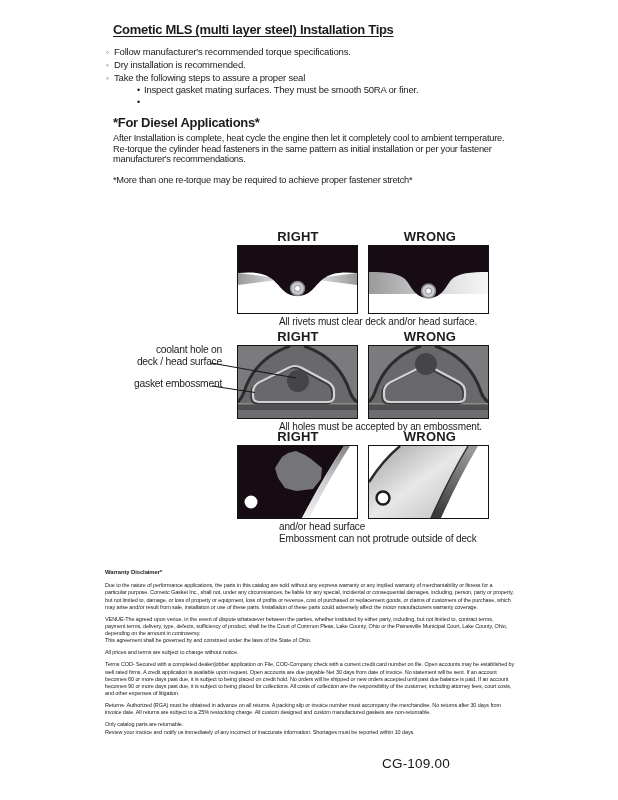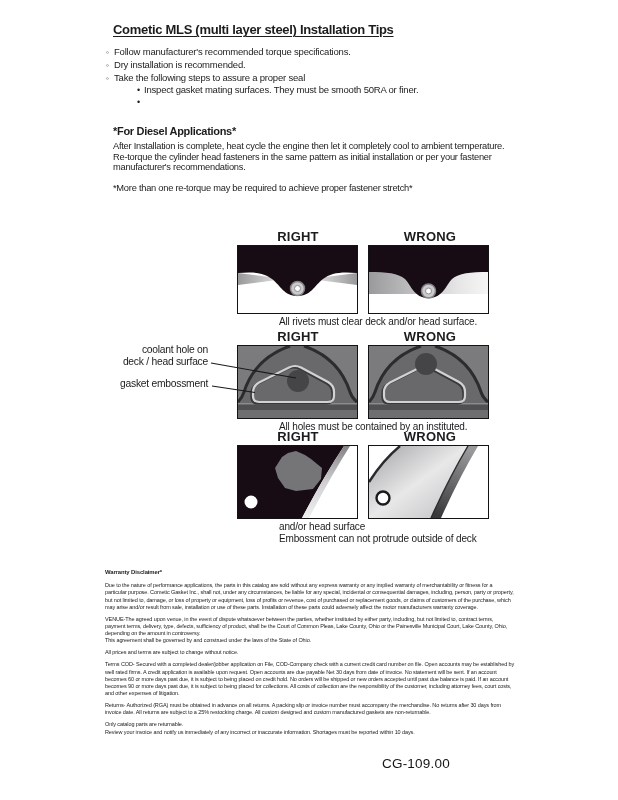--- a/index.html
+++ b/index.html
@@ -9,33 +9,33 @@
   .title{position:absolute;left:113px;top:22px;font-size:13px;font-weight:bold;letter-spacing:-0.3px;
          text-decoration:underline;text-underline-offset:2px;text-decoration-thickness:1.4px;}
   
   .tips{position:absolute;left:106px;top:46px;font-size:9.5px;letter-spacing:-0.2px;line-height:11.8px;width:440px;}
   .tip{display:flex;align-items:baseline;}
   .tip .bm{width:8px;flex:0 0 8px;font-size:8px;}
   .tip.sub{padding-left:31px;}
   .tip.sub .bm{font-size:9px;width:7px;flex:0 0 7px;}
   
   .diesel{position:absolute;left:113px;top:118px;width:404px;font-size:9.3px;letter-spacing:-0.25px;line-height:10.8px;}
-  .diesel .dh{font-size:11px;font-weight:bold;letter-spacing:-0.3px;margin:8px 0 4px 0;}
+  .diesel .dh{font-size:13px;font-weight:bold;letter-spacing:-0.3px;margin:0 0 4px 0;}
   .diesel p{margin:0 0 10px 0;}
   .diesel .note{margin-top:9px;}
   
   .pair{position:absolute;left:237px;width:254px;}
   .pair .hdr{display:flex;gap:10px;margin-bottom:1px;}
   .pair .hdr span{display:block;width:122px;text-align:center;font-size:13px;font-weight:bold;letter-spacing:0.2px;}
   .pair .boxes{display:flex;gap:10px;}
   .diag{display:block;border:1.6px solid #131316;background:#fff;}
   .pair .cap{margin-top:2px;font-size:10px;letter-spacing:-0.15px;line-height:11.5px;margin-left:42px;}
   .p1{top:229px;} .p2{top:329px;} .p3{top:429px;}
   
-  .anno{position:absolute;left:108px;top:344px;width:100px;text-align:right;
+  .anno{position:absolute;left:122px;top:344px;width:100px;text-align:right;
         font-size:10.3px;letter-spacing:-0.25px;line-height:11.5px;}
   .anno .a2{margin-top:10.5px;text-align:right;}
   .leaders{position:absolute;left:210px;top:354px;pointer-events:none;}
   
   .fineprint{position:absolute;left:105px;top:569px;width:410px;font-size:5.5px;
              letter-spacing:-0.1px;line-height:7.2px;color:#222;}
   .fineprint .wh{font-size:5.9px;font-weight:bold;margin:0 0 6px 0;}
   .fineprint p{margin:0 0 4.8px 0;}
   .fineprint p.tight{margin-bottom:0;}
   
@@ -144,21 +144,21 @@
         <path d="M52,0 Q17,12 6,46 Q4,52 0,56" stroke="#2c2c2e" stroke-width="3" fill="none"></path>
         <path d="M66,0 Q101,12 112,46 Q114,52 119,56" stroke="#2c2c2e" stroke-width="3" fill="none"></path>
         <rect x="0" y="57" width="119" height="1.6" fill="#8c8c8e"></rect>
         <rect x="0" y="58.6" width="119" height="5.4" fill="#505052"></rect>
         <rect x="0" y="64" width="119" height="8" fill="#6e6e70"></rect>
         <path d="M21,56 Q15,56 15,50 L15,46 Q15,40 21,36.5 L51,21.5 Q57,18.5 63,21.5 L90,36 Q96,39.5 96,46 L96,50 Q96,56 90,56 Z" stroke="#39393b" stroke-width="2.6" fill="none" transform="translate(-1.4,1.2)"></path>
         <path d="M21,56 Q15,56 15,50 L15,46 Q15,40 21,36.5 L51,21.5 Q57,18.5 63,21.5 L90,36 Q96,39.5 96,46 L96,50 Q96,56 90,56 Z" stroke="#d2d2d4" stroke-width="2.2" fill="none"></path>
         <circle cx="57" cy="18" r="11" fill="#454547"></circle>
       </svg>
     </div>
-    <div class="cap">All holes must be contained by an instituted.</div>
+    <div class="cap">All holes must be accepted by an embossment.</div>
   </div>
 
   <div class="anno">
     <div>
       <div>coolant hole on</div>
       <div>deck / head surface</div>
     </div>
     <div class="a2">gasket embossment</div>
   </div>
   <svg class="leaders" width="92" height="44" viewBox="0 0 92 44">

